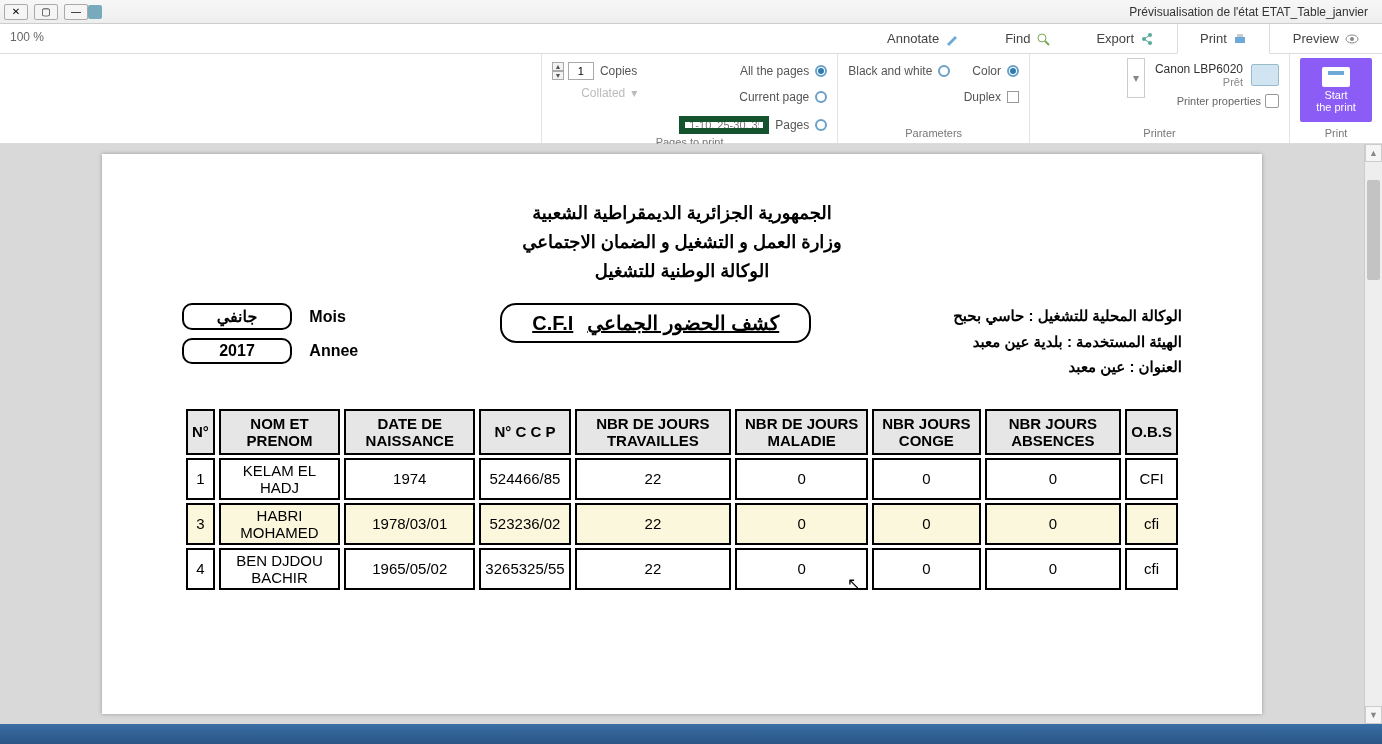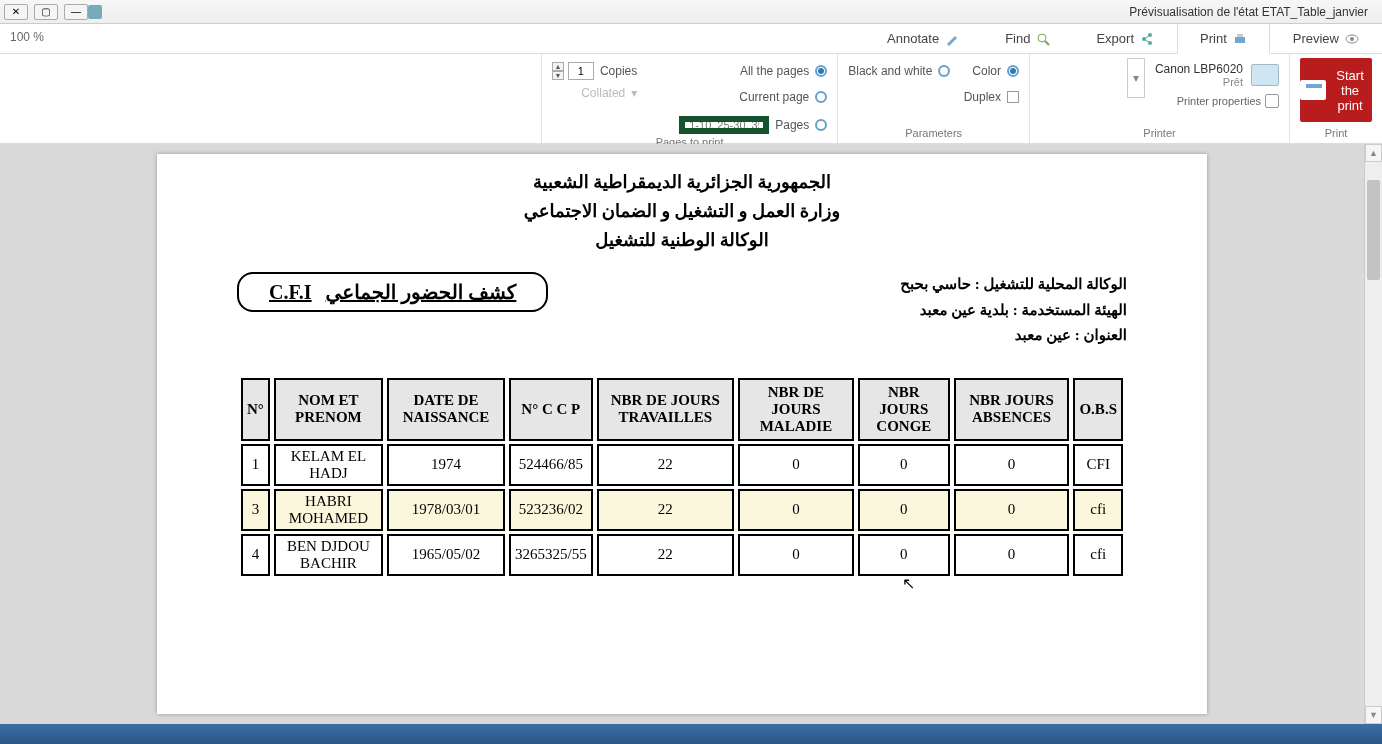--- a/index.html
+++ b/index.html
@@ -16,21 +16,21 @@
 .ribbon-tabs { height: 30px; display:flex; flex-direction:row-reverse; border-bottom:1px solid #dcdcdc; background:#fff; }
 .rtab { padding: 6px 22px; color:#444; font-size:13px; border-left:1px solid transparent; border-right:1px solid transparent; display:flex; align-items:center; gap:6px;}
 .rtab.active { background:#fff; border-left:1px solid #dcdcdc; border-right:1px solid #dcdcdc; border-bottom:1px solid #fff; margin-bottom:-1px; }
 .zoom { margin-right:auto; padding:6px 10px; color:#666; font-size:12px; }
 
 .ribbon { display:flex; flex-direction:row-reverse; background:#fff; border-bottom:1px solid #dcdcdc; height:90px; }
 .group { border-left:1px solid #e3e3e3; padding:4px 10px 2px; display:flex; flex-direction:column; }
 .group-body { flex:1; display:flex; flex-direction:row-reverse; align-items:flex-start; gap:10px; }
 .group-label { text-align:center; font-size:11px; color:#777; padding:2px 0; }
 
-.bigbtn { width:72px; height:64px; background:#b91c1c; border-radius:2px; display:flex; flex-direction:row; align-items:center; justify-content:center; gap:2px; color:#fff; font-size:13px; text-align:center; }
+.bigbtn { width:72px; height:64px; background:#8b5cf6; border-radius:2px; display:flex; flex-direction:column; align-items:center; justify-content:center; gap:2px; color:#fff; font-size:11px; text-align:center; }
 .bigbtn .picon { width:28px; height:20px; background:#fff; border-radius:2px; position:relative; }
 .bigbtn .picon::after { content:""; position:absolute; left:6px; top:4px; width:16px; height:4px; background:#6da8d6; }
 
 .printer-col { display:flex; flex-direction:column; align-items:flex-end; gap:6px; padding-top:4px;}
 .printer-row { display:flex; align-items:center; gap:8px; }
 .printer-name { font-size:12px; color:#333; text-align:right; }
 .printer-sub { font-size:11px; color:#888; text-align:right; }
 .printer-ico { width:28px; height:22px; background:#d0e4f2; border:1px solid #9bc; border-radius:2px; }
 .drop { width:18px; height:40px; border:1px solid #ccc; display:flex; align-items:center; justify-content:center; color:#888;}
 .linkish { color:#666; font-size:11px; display:flex; align-items:center; gap:4px;}
@@ -47,21 +47,21 @@
 .spin input { width:26px; height:18px; font-size:11px; text-align:center; border:1px solid #aaa;}
 .spin .arrows { width:12px; display:flex; flex-direction:column; }
 .spin .arrows span { height:9px; border:1px solid #aaa; font-size:7px; line-height:7px; text-align:center; background:#f3f3f3;}
 .txtin { width:90px; height:18px; border:6px solid #14532d; font-size:11px; padding:0 4px; color:#888;}
 
 .page-area { flex:1; background:#d9d9d9; position:relative; overflow:hidden; display:flex; }
 .scrollbar-v { width:18px; background:#eee; border-left:1px solid #ccc; display:flex; flex-direction:column;}
 .scrollbar-v .thumb { margin:18px 2px; height:100px; background:#c3c3c3; border-radius:2px;}
 .scrollbar-v .arr { height:18px; border:1px solid #ccc; background:#f5f5f5; font-size:9px; display:flex; align-items:center;justify-content:center; color:#888;}
 .canvas { flex:1; overflow:auto; padding:10px 70px; }
-.paper { background:#fff; width:1050px; min-height:560px; margin:0 auto; box-shadow:0 0 4px rgba(0,0,0,0.3); padding:14px 80px; font-family: Liberation Serif, serif; position:relative;}
+.paper { background:#fff; width:1160px; min-height:560px; margin:0 auto; box-shadow:0 0 4px rgba(0,0,0,0.3); padding:45px 80px; font-family: Liberation Sans, sans-serif; position:relative;}
 
 .hdr-ar { text-align:center; font-weight:bold; font-size:18px; direction:rtl; line-height:1.6; }
 .rowmeta { display:flex; justify-content:space-between; align-items:flex-start; margin-top:18px;}
 .meta-left { text-align:left;}
 .meta-left .box { border:2px solid #000; border-radius:10px; width:110px; padding:2px 0; text-align:center; font-weight:bold; font-size:16px; margin-bottom:8px;}
 .meta-left .lbl { display:inline-block; margin-left:14px; font-size:16px; font-weight:bold;}
 .center-box { border:2px solid #000; border-radius:16px; padding:6px 30px; font-size:20px; font-weight:bold; direction:rtl; display:flex; gap:14px; align-items:baseline;}
 .center-box .u { text-decoration:underline; }
 .meta-right { text-align:right; direction:rtl; font-weight:bold; font-size:15px; line-height:1.7;}
 
@@ -238,20 +238,30 @@
   <div class="page-area">
     <div class="canvas">
       <div class="paper">
         <div class="hdr-ar">
           <div>الجمهورية الجزائرية الديمقراطية الشعبية</div>
           <div>وزارة العمل و التشغيل و الضمان الاجتماعي</div>
           <div>الوكالة الوطنية للتشغيل</div>
         </div>
 
         <div class="rowmeta">
+          <div class="meta-left">
+            <div>
+              <span class="box" style="display:inline-block">جانفي</span>
+              <span class="lbl">Mois</span>
+            </div>
+            <div>
+              <span class="box" style="display:inline-block">2017</span>
+              <span class="lbl">Annee</span>
+            </div>
+          </div>
           <div class="center-box">
             <span class="u">كشف الحضور الجماعي</span>
             <span class="u">C.F.I</span>
           </div>
           <div class="meta-right">
             <div>الوكالة المحلية للتشغيل : حاسي بحبح</div>
             <div>الهيئة المستخدمة : بلدية عين معبد</div>
             <div>العنوان : عين معبد</div>
           </div>
         </div>

